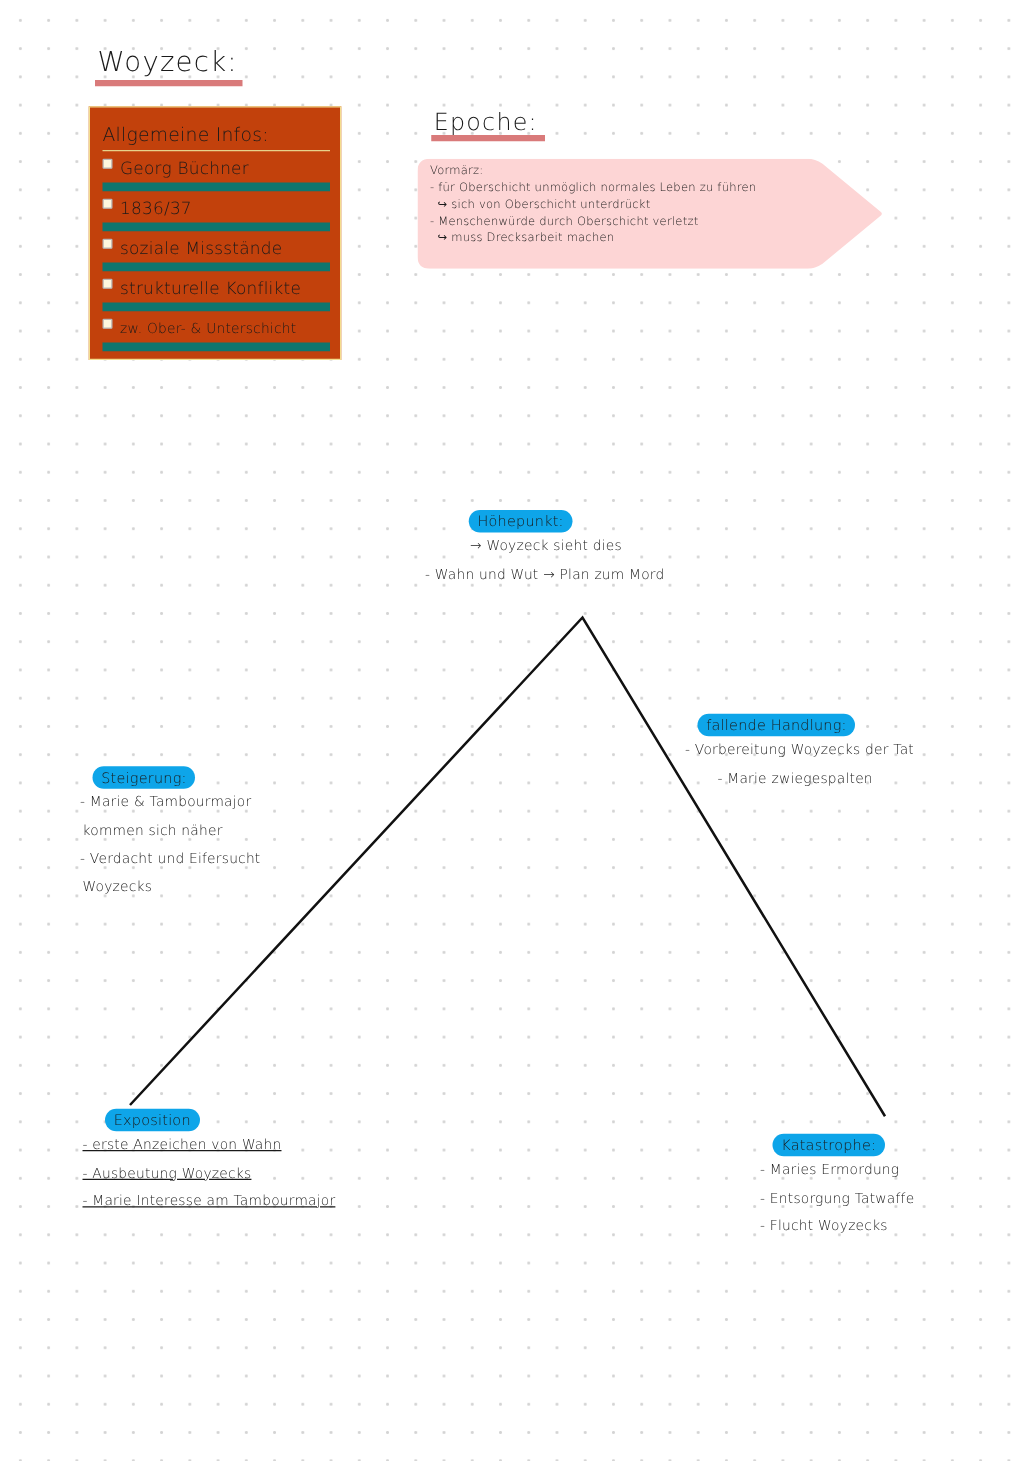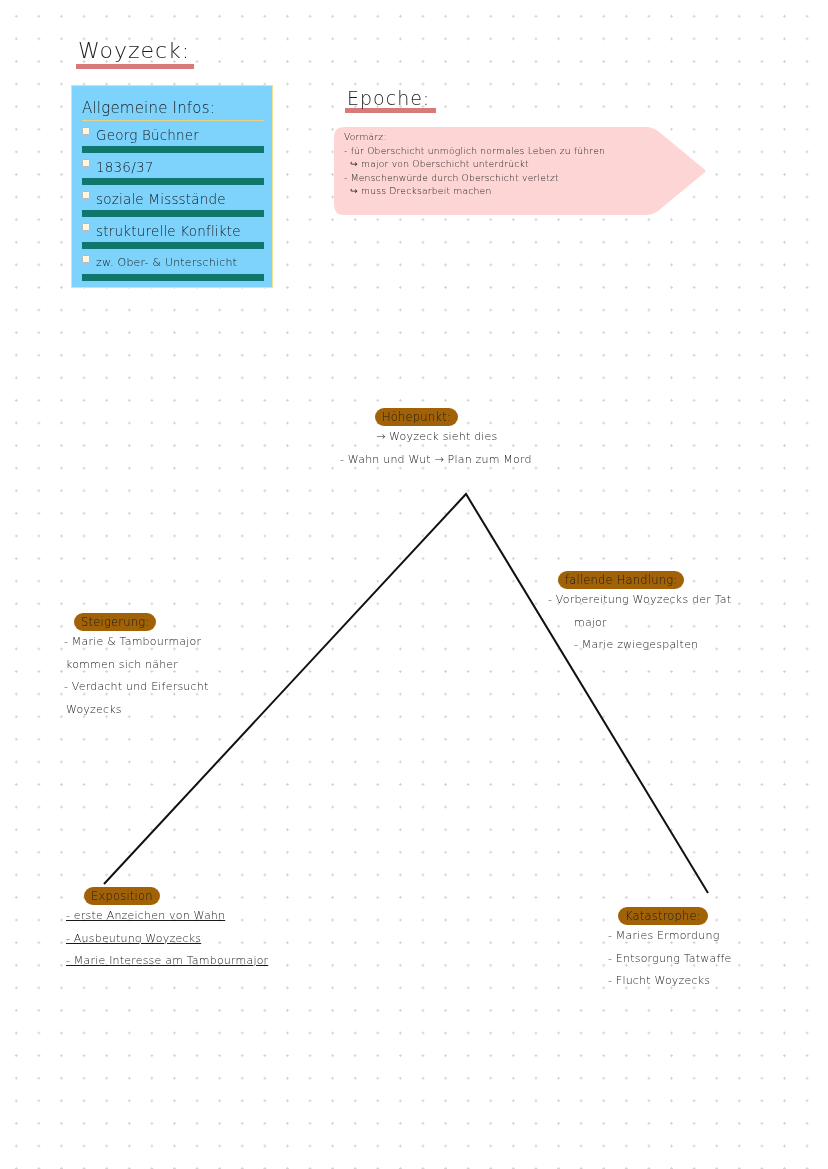--- a/index.html
+++ b/index.html
@@ -19,21 +19,21 @@
     .title {
       left: 76px; top: 40px; font-size: 22px; letter-spacing: 1px;
       padding: 0 4px 2px 2px;
       border-bottom: 5px solid #d97a7a;
       line-height: 22px;
     }
 
     
     .sticky {
       left: 71px; top: 85px; width: 202px; height: 203px;
-      background: #7dd3fc; border: 1px solid #f3dd8f;
+      background: #c2410c; border: 1px solid #f3dd8f;
       box-sizing: border-box; padding: 10px 8px 0 10px;
     }
     .sticky .heading { font-size: 15px; height: 24px; line-height: 24px; border-bottom: 1px solid #e7d28a; }
     .sticky ul { list-style: none; margin: 0; padding: 0; }
     .sticky li {
       position: relative; font-size: 13.5px; height: 25px; line-height: 28px;
       border-bottom: 7px solid #0f766e; padding-left: 14px; white-space: nowrap;
     }
     .sticky li.small { font-size: 11px; }
     .sticky li .cb {
@@ -46,21 +46,21 @@
       left: 345px; top: 88px; font-size: 19px; letter-spacing: 1px;
       border-bottom: 5px solid #d97a7a; line-height: 20px; padding: 0 6px 0 2px;
     }
     .epoche-banner { left: 334px; top: 127px; width: 372px; height: 88px; }
     .epoche-banner svg { position: absolute; left: 0; top: 0; }
     .epoche-text { position: absolute; left: 10px; top: 3px; font-size: 9.2px; line-height: 13.5px; white-space: nowrap; }
     .epoche-text .indent { padding-left: 6px; }
 
     
     .pill {
-      display: inline-block; background: #a16207; border-radius: 9px;
+      display: inline-block; background: #0ea5e9; border-radius: 9px;
       padding: 0 7px; font-size: 11.5px; line-height: 18px; color: #1a1a1a;
     }
     .section { white-space: nowrap; }
     .section .line { font-size: 11px; line-height: 22.5px; }
     .section .line.ind { padding-left: 26px; }
     .section .line.ind2 { padding-left: 36px; }
     .section .line.cont { padding-left: 2px; }
 
     .s-hoehe { left: 340px; top: 406px; }
     .s-hoehe .pill { margin-left: 35px; }
@@ -92,40 +92,39 @@
 </div>
 
 <div class="abs epoche-title hand">Epoche:</div>
 <div class="abs epoche-banner">
   <svg width="372" height="88" viewBox="0 0 372 88">
     <path d="M10 0 L312 0 Q318 0 324 4 L370 42 Q373 44 370 46 L324 84 Q318 88 312 88 L10 88 Q0 88 0 78 L0 10 Q0 0 10 0 Z" fill="#fdd5d5"></path>
   </svg>
   <div class="epoche-text hand">
     <div>Vormärz:</div>
     <div>- für Oberschicht unmöglich normales Leben zu führen</div>
-    <div class="indent">↪ major von Oberschicht unterdrückt</div>
+    <div class="indent">↪ sich von Oberschicht unterdrückt</div>
     <div>- Menschenwürde durch Oberschicht verletzt</div>
     <div class="indent">↪ muss Drecksarbeit machen</div>
   </div>
 </div>
 
 <svg class="abs triangle" width="828" height="1169">
   <polyline points="104,884 466,494 708,893" fill="none" stroke="#111" stroke-width="2" stroke-linejoin="miter"></polyline>
 </svg>
 
 <div class="abs section hand s-hoehe">
   <span class="pill">Höhepunkt:</span>
   <div class="line ind2">→ Woyzeck sieht dies</div>
   <div class="line">- Wahn und Wut → Plan zum Mord</div>
 </div>
 
 <div class="abs section hand s-fallend">
   <span class="pill">fallende Handlung:</span>
   <div class="line">- Vorbereitung Woyzecks der Tat</div>
-  <div class="line ind">major</div>
   <div class="line" style="padding-left:26px">- Marie zwiegespalten</div>
 </div>
 
 <div class="abs section hand s-steig">
   <span class="pill">Steigerung:</span>
   <div class="line">- Marie &amp; Tambourmajor</div>
   <div class="line cont">kommen sich näher</div>
   <div class="line">- Verdacht und Eifersucht</div>
   <div class="line cont">Woyzecks</div>
 </div>

